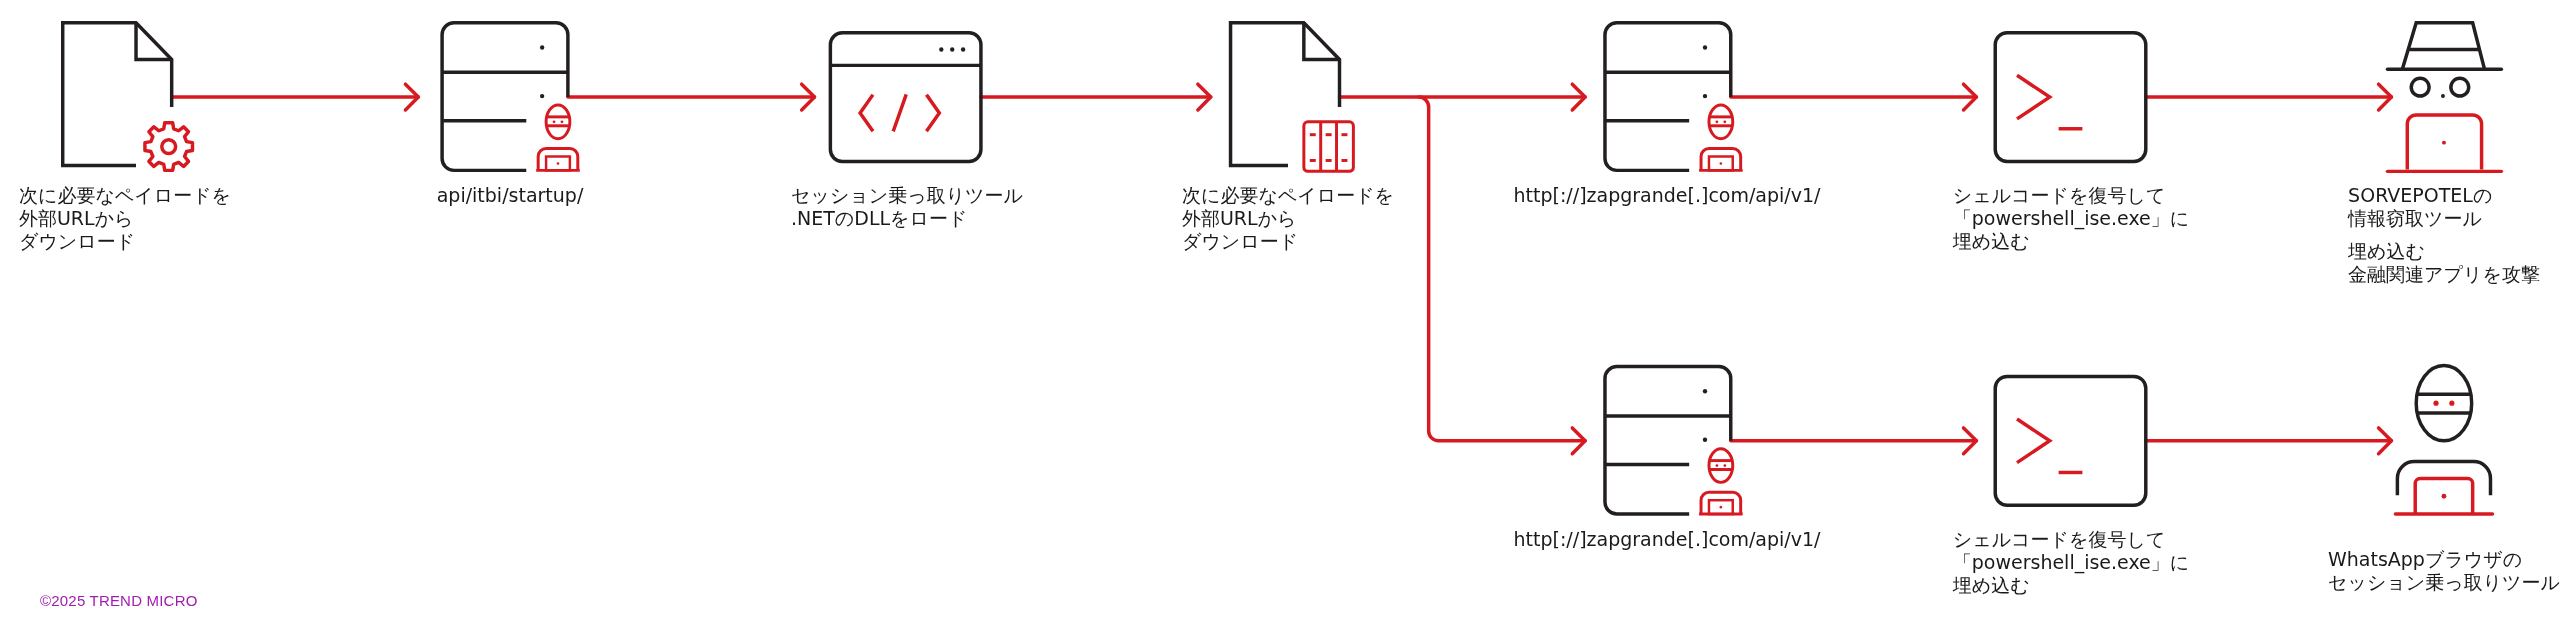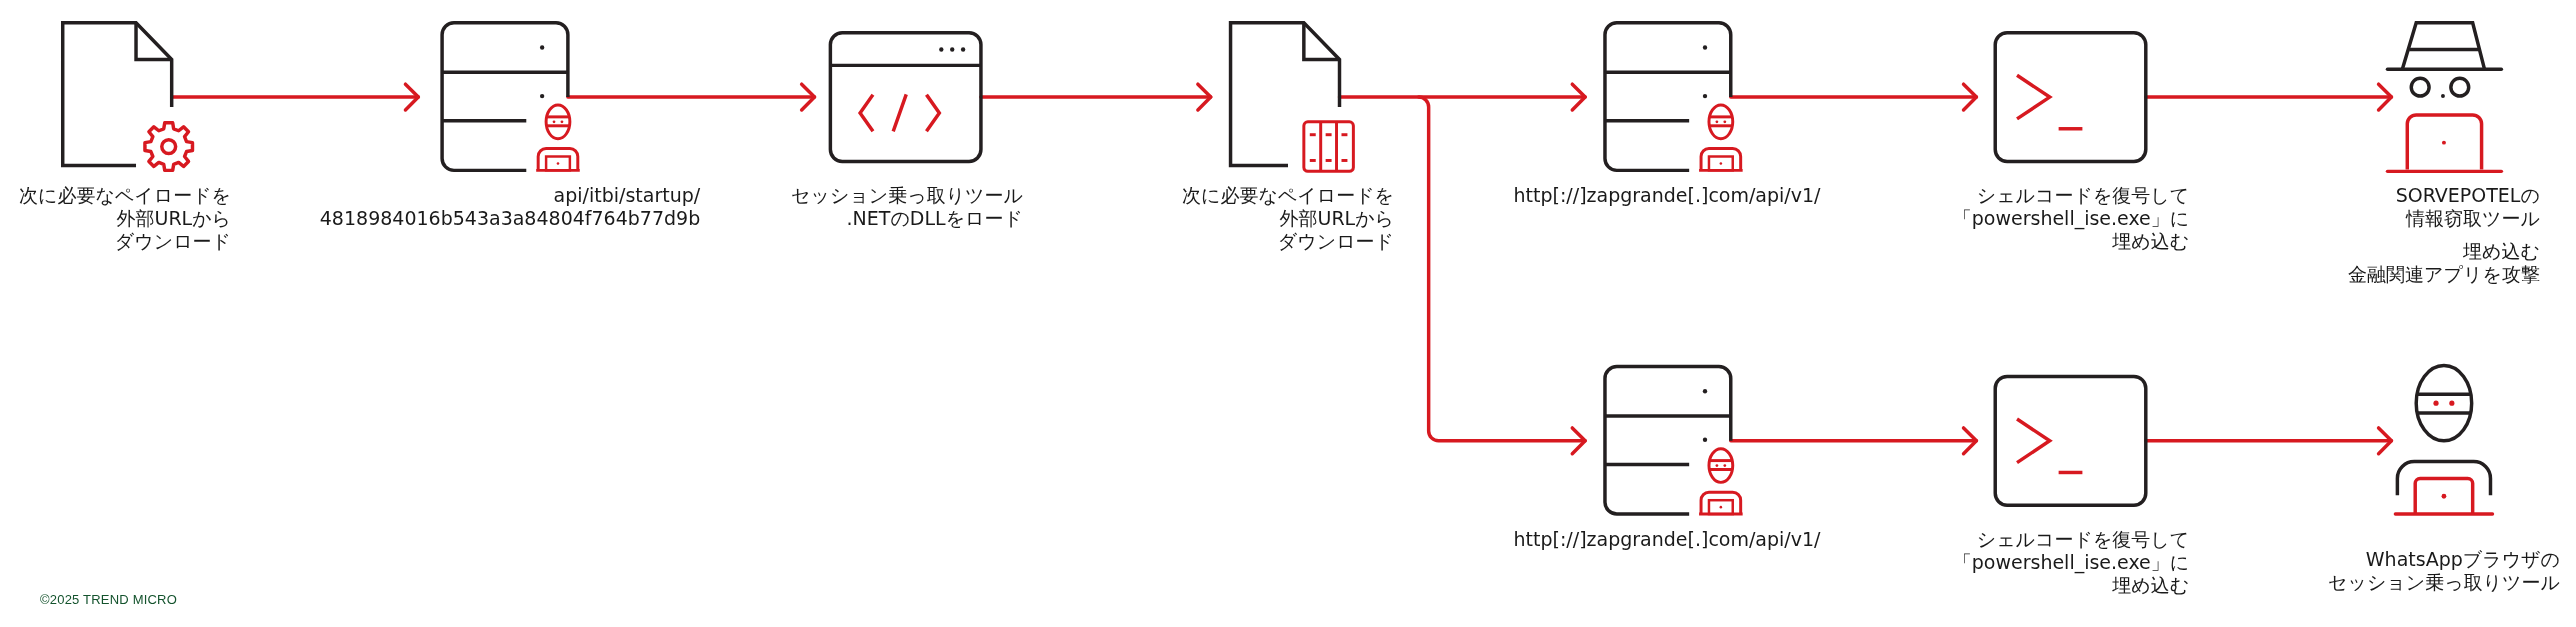--- a/index.html
+++ b/index.html
@@ -1,23 +1,23 @@
 <!DOCTYPE html>
 <html><head>
 <meta charset="utf-8">
 <style>
   html, body { margin: 0; padding: 0; background: #ffffff; }
   body { width: 2576px; height: 627px; position: relative; overflow: hidden;
          font-family: "DejaVu Sans", "Liberation Sans", sans-serif; color: #1a1a1a; }
   #diagram { position: absolute; left: 0; top: 0; width: 2576px; height: 627px; }
-  .label { position: absolute; text-align: right; font-size: 19px; line-height: 23px;
+  .label { position: absolute; text-align: left; font-size: 19px; line-height: 23px;
            color: #1a1a1a; white-space: nowrap; transform: translateX(-50%); }
   .label div { display: block; }
   .label .gap { height: 10px; }
-  .copyright { position: absolute; left: 40px; top: 592px; font-size: 13px; color: #14532d;
+  .copyright { position: absolute; left: 40px; top: 592px; font-size: 15px; color: #a21caf;
                font-family: "Liberation Sans", sans-serif; letter-spacing: 0.2px; }
 </style>
 </head>
 <body>
 
 <svg id="diagram" width="2576" height="627" viewBox="0 0 2600 633" xmlns="http://www.w3.org/2000/svg">
   <defs>
     <g id="hacker-mini">
 
       <ellipse cx="0" cy="0" rx="12" ry="17" fill="none" stroke="#d71920" stroke-width="3"></ellipse>
@@ -174,21 +174,20 @@
 </svg>
 
 <div class="label" style="left:125px; top:184px;">
   <div>次に必要なペイロードを</div>
   <div>外部URLから</div>
   <div>ダウンロード</div>
 </div>
 
 <div class="label" style="left:510px; top:184px;">
   <div>api/itbi/startup/</div>
-  <div>4818984016b543a3a84804f764b77d9b</div>
 </div>
 
 <div class="label" style="left:907px; top:184px;">
   <div>セッション乗っ取りツール</div>
   <div>.NETのDLLをロード</div>
 </div>
 
 <div class="label" style="left:1288px; top:184px;">
   <div>次に必要なペイロードを</div>
   <div>外部URLから</div>

